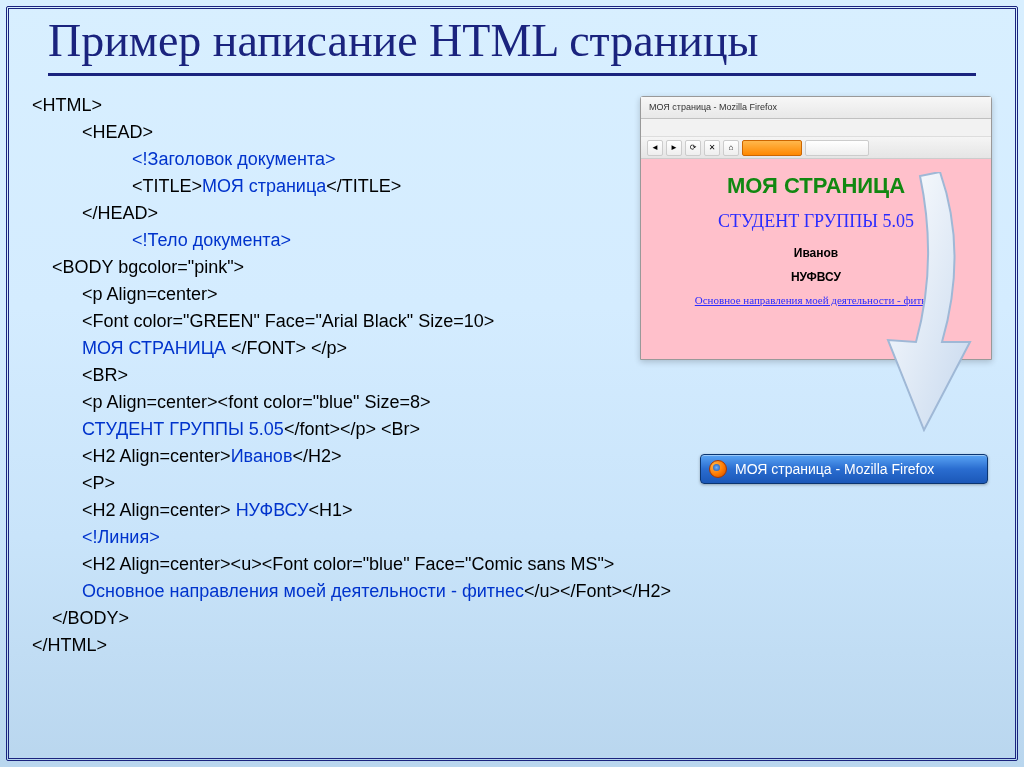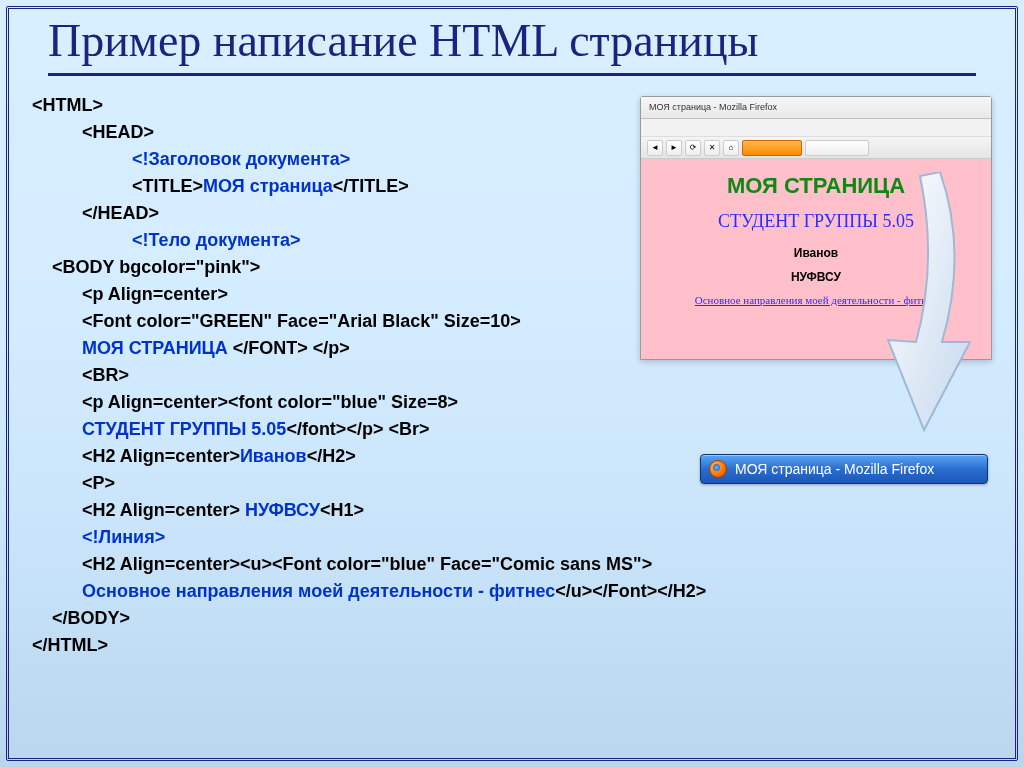--- a/index.html
+++ b/index.html
@@ -31,21 +31,21 @@
   }
   .content {
     position: absolute;
     top: 92px;
     left: 32px;
     right: 32px;
     bottom: 20px;
   }
   .code {
     font-size: 18px;
-    font-weight: bold;
+    font-weight: normal;
     font-family: Arial, sans-serif;
     color: #000;
     line-height: 1.5;
     white-space: pre;
   }
   .blue { color: #0033cc; }
   .browser-preview {
     position: absolute;
     top: 4px;
     right: 0;

